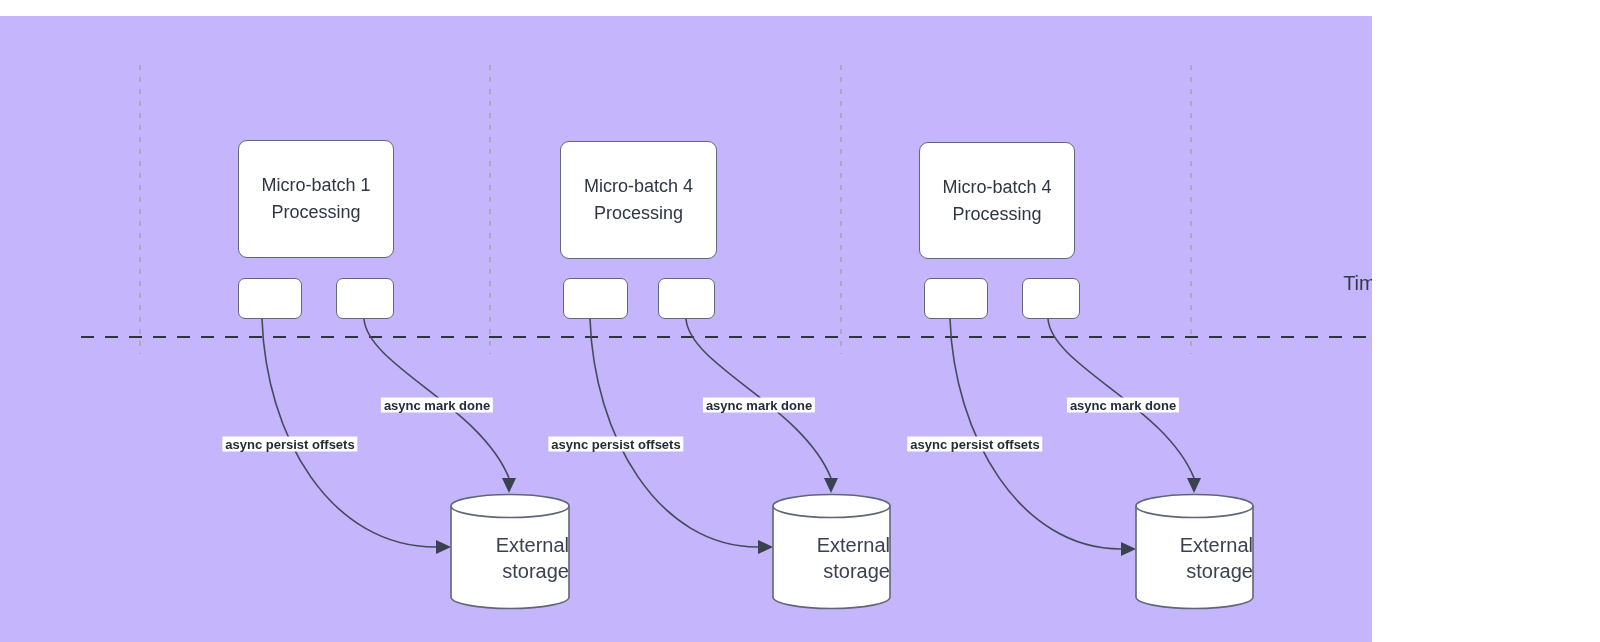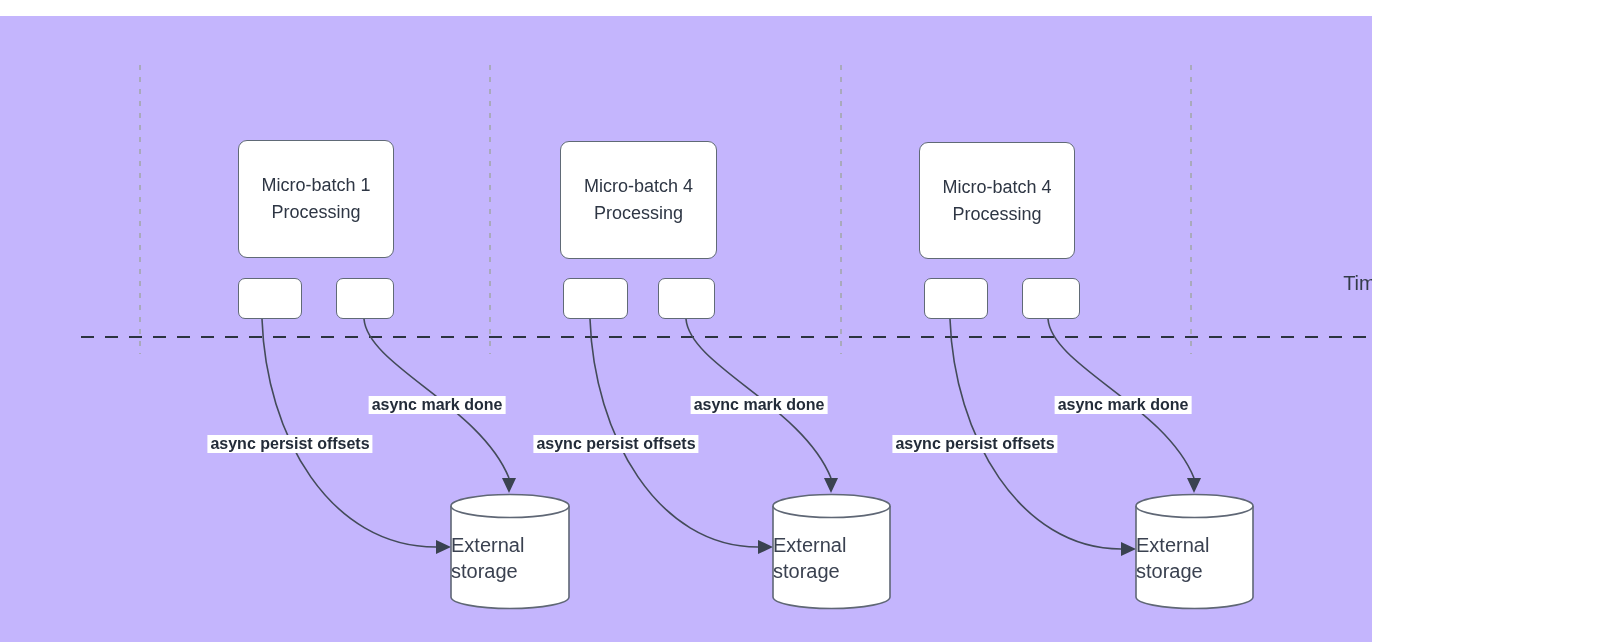--- a/index.html
+++ b/index.html
@@ -13,25 +13,25 @@
   .flow{fill:none;stroke:#434b59;stroke-width:1.6;}
   .head{fill:#3a4250;stroke:none;}
   .cyl{fill:#ffffff;stroke:#5f6775;stroke-width:1.6;}
   .node{
     position:absolute;display:flex;flex-direction:column;align-items:center;justify-content:center;
     text-align:center;background:#ffffff;border:1.6px solid #606a76;color:#2e3644;box-sizing:border-box;
   }
   .big{border-radius:9px;font-size:18px;line-height:27px;}
   .small{border-radius:7px;}
   .storage-label{
-    position:absolute;text-align:left;color:#3a4150;font-size:20px;line-height:26px;pointer-events:none;
+    position:absolute;text-align:right;color:#3a4150;font-size:20px;line-height:26px;pointer-events:none;
   }
   .storage-label span{display:block;}
   .edge-label{
-    position:absolute;transform:translate(-50%,-50%);font-weight:bold;font-size:16px;
+    position:absolute;transform:translate(-50%,-50%);font-weight:bold;font-size:13px;
     color:#232c39;background:#ffffff;padding:0 3px;white-space:nowrap;
   }
   .time-label{
     position:absolute;transform:translate(-50%,-50%);font-size:20px;color:#333b48;white-space:nowrap;
   }
 </style>
 </head>
 <body>
 
 <div class="canvas">

